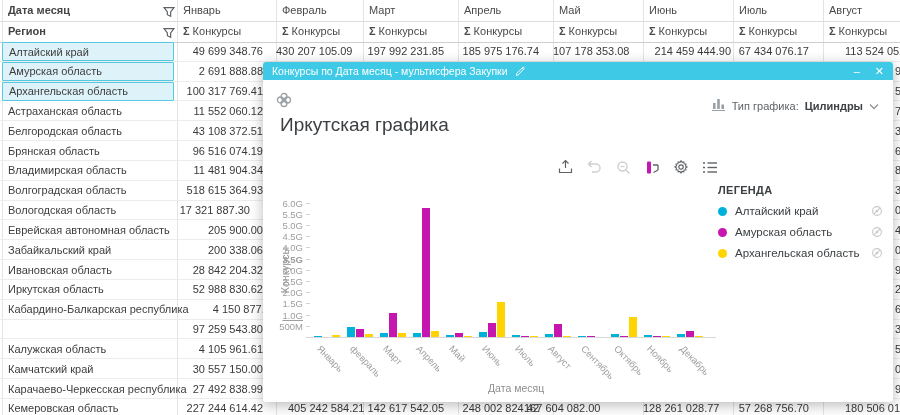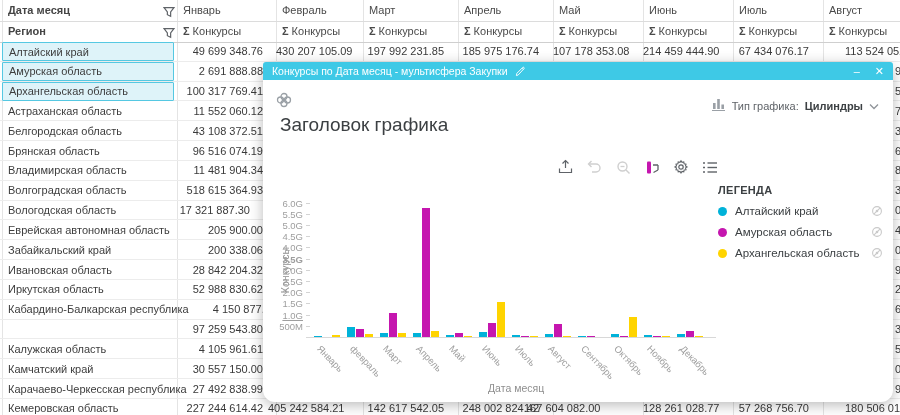--- a/index.html
+++ b/index.html
@@ -22,21 +22,21 @@
                 background:#def3f9; border:1px solid #55c8e2; border-radius:1px; }
   .region-sel .region-label { left:6px; }
   .val { position:absolute; top:50%; transform:translateY(-50%); font-size:11px;
          color:#3a3a3a; text-align:right; white-space:nowrap; }
   .val-left { position:absolute; top:50%; transform:translateY(-50%); font-size:11px;
               color:#3a3a3a; text-align:left; white-space:nowrap; }
   .filter-icon { position:absolute; top:4px; width:12px; height:12px; }
 
   
   .popup { position:absolute; left:263px; top:62px; width:630px; height:340px; z-index:5;
-           background:#fff; border-radius:12px; box-shadow:0 3px 14px rgba(0,0,0,.28); }
+           background:#fff; border-radius:3px; box-shadow:0 3px 14px rgba(0,0,0,.28); }
   .titlebar { position:absolute; left:0; top:0; width:630px; height:18px; background:#3ec9e6;
               border-radius:3px 3px 0 0; display:flex; align-items:center; padding:0 9px;
               color:#fff; font-size:10.5px; }
   .titlebar .ttl { white-space:nowrap; }
   .titlebar .edit { margin-left:7px; display:flex; align-items:center; cursor:pointer; }
   .win-btns { margin-left:auto; display:flex; align-items:center; gap:15px; font-size:11px; }
   .win-btns span { cursor:pointer; line-height:1; }
 
   .msphere { position:absolute; left:13px; top:30px; width:16px; height:16px; cursor:pointer; }
   .chart-type { position:absolute; right:14px; top:36px; display:flex; align-items:center;
@@ -112,21 +112,21 @@
       </div>
       <div class="trow" style="top: 42px; height: 19.83px;">
         <div class="region-sel">
           <div class="region-label">Алтайский край</div>
         </div>
         <div class="val" style="left: 177px; width: 86px;">49 699 348.76</div>
         <div class="val" style="left: 276px; width: 73px;">430 207 105.09</div>
         <div class="val" style="left: 363px; width: 81px;">197 992 231.85</div>
         <div class="val" style="left: 458px; width: 81px;">185 975 176.74</div>
         <div class="val" style="left: 553px; width: 76px;">107 178 353.08</div>
-        <div class="val" style="left: 643px; width: 76px;">214 459 444.90</div>
+        <div class="val" style="left: 643px; width: 88px;">214 459 444.90</div>
         <div class="val" style="left: 733px; width: 76px;">67 434 076.17</div>
         <div class="val-left" style="left: 845px;">113 524 052</div>
       </div>
       <div class="trow" style="top: 61.83px; height: 19.83px;">
         <div class="region-sel">
           <div class="region-label">Амурская область</div>
         </div>
         <div class="val" style="left: 177px; width: 86px;">2 691 888.88</div>
         <div class="val-left" style="left: 895px;">9</div>
       </div>
@@ -207,21 +207,21 @@
         <div class="val-left" style="left: 895px;">0</div>
       </div>
       <div class="trow" style="top: 379.11px; height: 19.83px;">
         <div class="region-label">Карачаево-Черкесская республика</div>
         <div class="val" style="left: 177px; width: 86px;">27 492 838.99</div>
         <div class="val-left" style="left: 895px;">9</div>
       </div>
       <div class="trow" style="top: 398.94px; height: 19.83px;">
         <div class="region-label">Кемеровская область</div>
         <div class="val" style="left: 177px; width: 86px;">227 244 614.42</div>
-        <div class="val" style="left: 268px; width: 73px;">405 242 584.21</div>
+        <div class="val" style="left: 288px; width: 73px;">405 242 584.21</div>
         <div class="val" style="left: 363px; width: 81px;">142 617 542.05</div>
         <div class="val" style="left: 458px; width: 81px;">248 002 824.42</div>
         <div class="val" style="left: 524px; width: 76px;">167 604 082.00</div>
         <div class="val" style="left: 643px; width: 76px;">128 261 028.77</div>
         <div class="val" style="left: 733px; width: 76px;">57 268 756.70</div>
         <div class="val-left" style="left: 845px;">180 506 01</div>
       </div>
     </div>
 
   <div class="popup">
@@ -263,21 +263,21 @@
       </span>
       <span>Тип графика:</span>
       <b>Цилиндры</b>
       <span>
         <svg width="10" height="7" viewBox="0 0 10 7">
             <polyline points="1,1.5 5,5.5 9,1.5" fill="none" stroke="#8f9499" stroke-width="1.3"></polyline>
           </svg>
       </span>
     </div>
 
-    <div class="popup-title">Заголовок графика</div>
+    <div class="popup-title">Иркутская графика</div>
 
     <div class="toolbar">
       <span class="tool">
         <svg width="15" height="16" viewBox="0 0 15 16">
             <g fill="none" stroke="#5f6368" stroke-width="1.2">
               <path d="M7.5 1.5 V9"></path>
               <path d="M4.5 4.5 L7.5 1.5 L10.5 4.5"></path>
               <path d="M1.5 9.5 V13.5 H13.5 V9.5"></path>
             </g>
           </svg>

